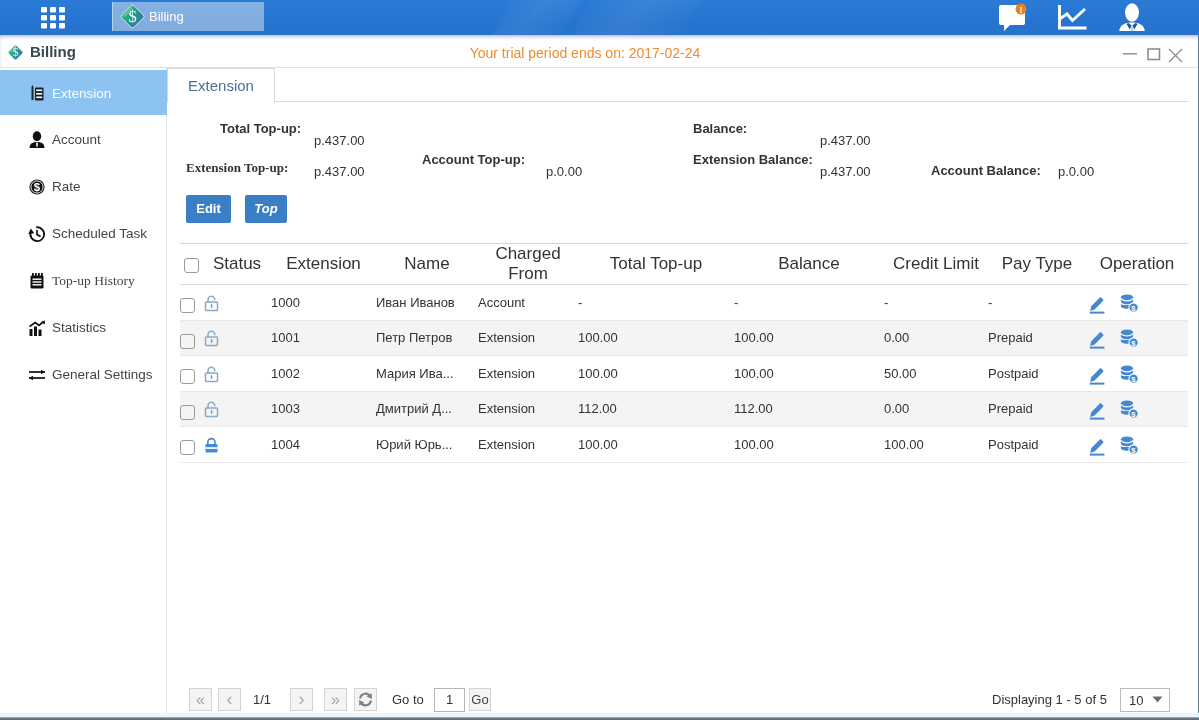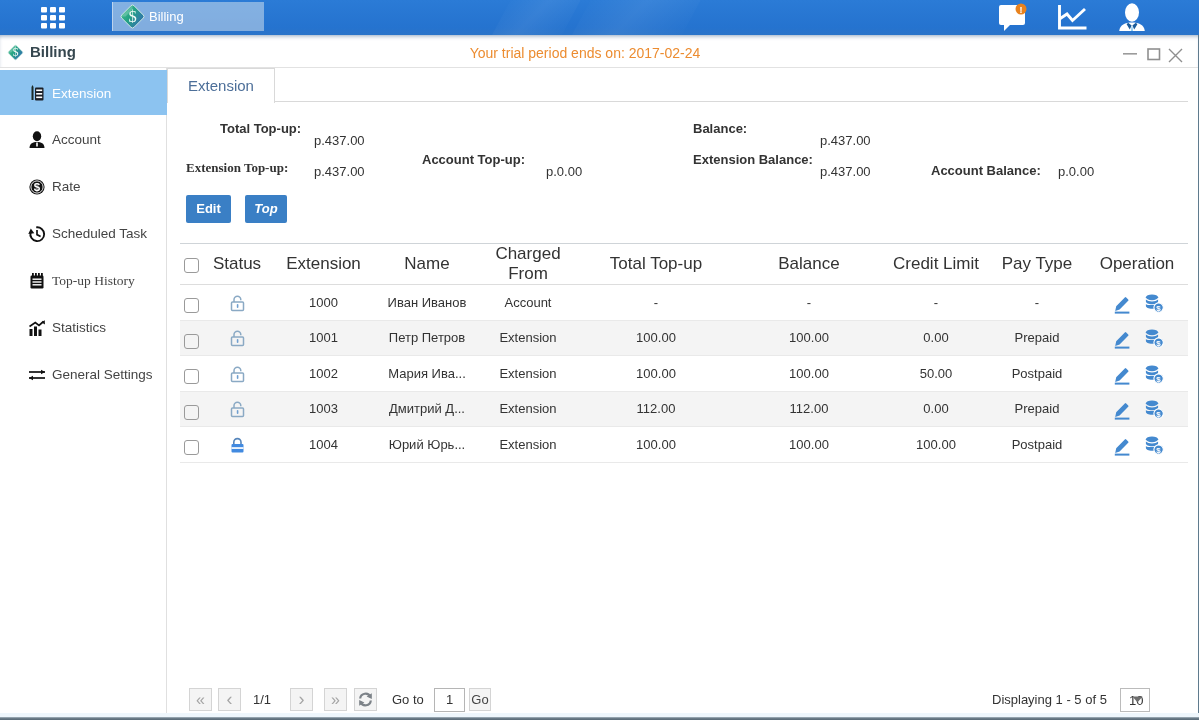--- a/index.html
+++ b/index.html
@@ -42,21 +42,21 @@
 .slabel { position:absolute; font-size:13px; font-weight:bold; color:#333; }
 .sval { position:absolute; font-size:13px; color:#333;margin-top:12px; }
 .btn { position:absolute; height:28px; background:#3a7fc5; color:#fff; font-size:13px; font-weight:bold;
   border-radius:2px; text-align:center; line-height:28px; }
 
 
 #grid { position:absolute; left:12px; top:175px; width:1008px; border-collapse:collapse;
   table-layout:fixed; font-size:13px; color:#333; }
 #grid th { height:30px; font-weight:normal; border-top:1px solid #cfd4d8; border-bottom:1px solid #dddddd;
   text-align:center; font-size:17px; color:#333; }
-#grid td { height:35.5px; border-bottom:1px solid #e9e9e9; text-align:center; }
+#grid td { height:35.5px; border-bottom:1px solid #e9e9e9; text-align:left; }
 #grid tr.alt td { background:#f4f4f4; }
 #grid td svg { position:relative; top:2.5px; }
 #grid td .cb { position:relative; top:3px; }
 #grid th .cb { position:relative; top:1px; }
 .cb { display:inline-block; width:15px; height:15px; border:1px solid #9a9a9a; border-radius:3px;
   vertical-align:middle; background:transparent;}
 
 
 .pgbtn { position:absolute; top:620px; width:23px; height:23px; background:#f4f4f4;
   border:1px solid #d4d4d4; text-align:center; color:#a5a5a5; font-size:15px; line-height:21px;}
@@ -411,21 +411,21 @@
     <path d="M3.2,6.5 A5.3,5.3 0 0 1 13.4,5" fill="none" stroke="#7c8288" stroke-width="2.2"></path>
     <polygon points="14.8,1.2 14.8,7 9.6,4.4" fill="#7c8288"></polygon>
     <path d="M13.8,8.5 A5.3,5.3 0 0 1 3.6,10" fill="none" stroke="#7c8288" stroke-width="2.2"></path>
     <polygon points="2.2,13.8 2.2,8 7.4,10.6" fill="#7c8288"></polygon>
   </svg></div>
   <div class="pgtxt" style="left:224px; top:624px;">Go to</div>
   <div class="abs" style="left:266px; top:620px; width:31px; height:24px; border:1px solid #b5b5b5; background:#fff; font-size:13px; color:#333; text-align:center; line-height:22px;">1</div>
   <div class="pgbtn" style="left:301px; width:22px; color:#444; font-size:13px;">Go</div>
 
   <div class="pgtxt" style="left:824px; top:624px;">Displaying 1 - 5 of 5</div>
-  <div class="abs" style="left:952px; top:620px; width:30px; height:24px; border:1px solid #bbb; background:#fff; font-size:13px; color:#333;">
+  <div class="abs" style="left:952px; top:620px; width:50px; height:24px; border:1px solid #bbb; background:#fff; font-size:13px; color:#333;">
     <span style="position:absolute; left:8px; top:4px;">10</span>
     <svg style="position:absolute; right:6px; top:7px;" width="11" height="7" viewBox="0 0 11 7">
         <polygon points="0.5,0.5 10.5,0.5 5.5,6.5" fill="#6e6e6e"></polygon>
       </svg>
   </div>
 </div>
 
 <div id="framer"></div>
 <div id="frameb1"></div>
 <div id="frameb2"></div>

